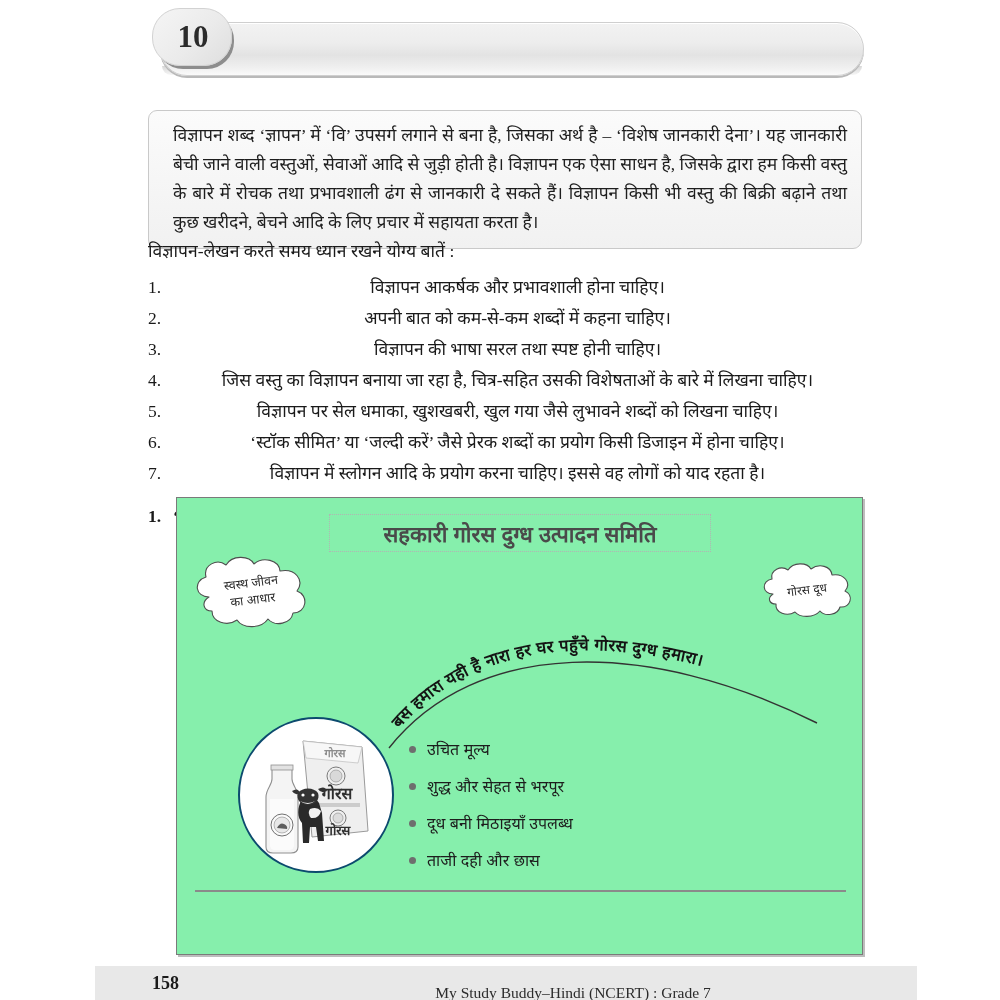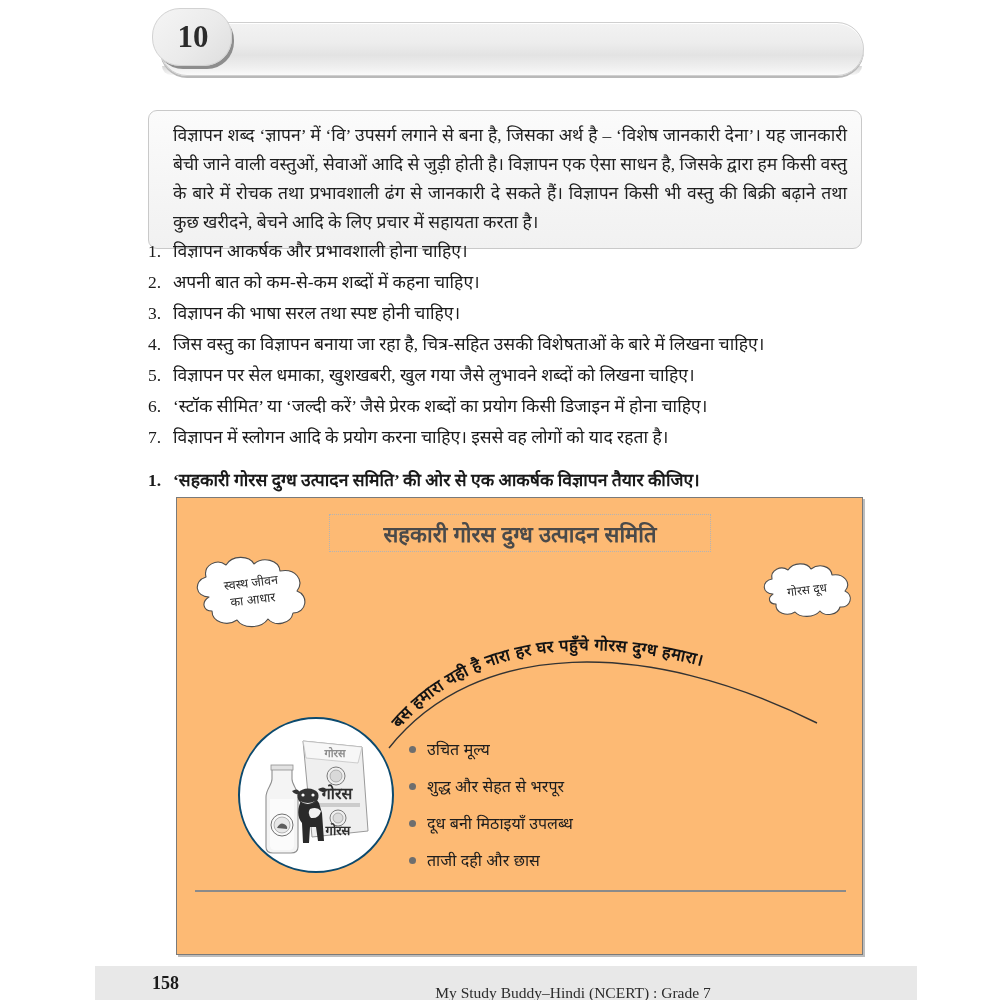--- a/index.html
+++ b/index.html
@@ -121,21 +121,21 @@
   .point-row {
     display: flex;
     align-items: baseline;
     font-size: 17.5px;
     line-height: 31px;
   }
   .point-num {
     width: 25px;
     flex: 0 0 25px;
   }
-  .point-text { flex: 1 1 auto; }
+  .point-text { flex: 1 1 auto; text-align: center; }
 
   #question-row {
     display: flex;
     align-items: baseline;
     font-size: 17.5px;
     line-height: 31px;
     font-weight: bold;
     margin-top: 12px;
   }
   #question-num {
@@ -145,21 +145,21 @@
 
   
   #ad-box {
     position: absolute;
     left: 176px;
     top: 497px;
     width: 687px;
     height: 458px;
     box-sizing: border-box;
     border: 1.5px solid #7a7a7a;
-    background: #fdba74;
+    background: #86efac;
     box-shadow: 2px 2px 0 0 #bdbdbd;
   }
   #ad-title-frame {
     position: absolute;
     left: 152px;
     top: 16px;
     width: 382px;
     height: 38px;
     border: 1px dotted #b3b3b3;
     box-sizing: border-box;
@@ -314,20 +314,21 @@
   <div id="chapter-number-badge">
     <div id="chapter-number">10</div>
   </div>
 </div>
 
 <div id="intro-box">
   <p id="intro-text">विज्ञापन शब्द ‘ज्ञापन’ में ‘वि’ उपसर्ग लगाने से बना है, जिसका अर्थ है – ‘विशेष जानकारी देना’। यह जानकारी बेची जाने वाली वस्तुओं, सेवाओं आदि से जुड़ी होती है। विज्ञापन एक ऐसा साधन है, जिसके द्वारा हम किसी वस्तु के बारे में रोचक तथा प्रभावशाली ढंग से जानकारी दे सकते हैं। विज्ञापन किसी भी वस्तु की बिक्री बढ़ाने तथा कुछ खरीदने, बेचने आदि के लिए प्रचार में सहायता करता है।</p>
 </div>
 
 <div id="points-section">
+  <div id="points-heading">विज्ञापन-लेखन करते समय ध्यान रखने योग्य बातें :</div>
 
   <div class="point-row">
     <span class="point-num">1.</span>
     <span class="point-text">विज्ञापन आकर्षक और प्रभावशाली होना चाहिए।</span>
   </div>
   <div class="point-row">
     <span class="point-num">2.</span>
     <span class="point-text">अपनी बात को कम-से-कम शब्दों में कहना चाहिए।</span>
   </div>
   <div class="point-row">

